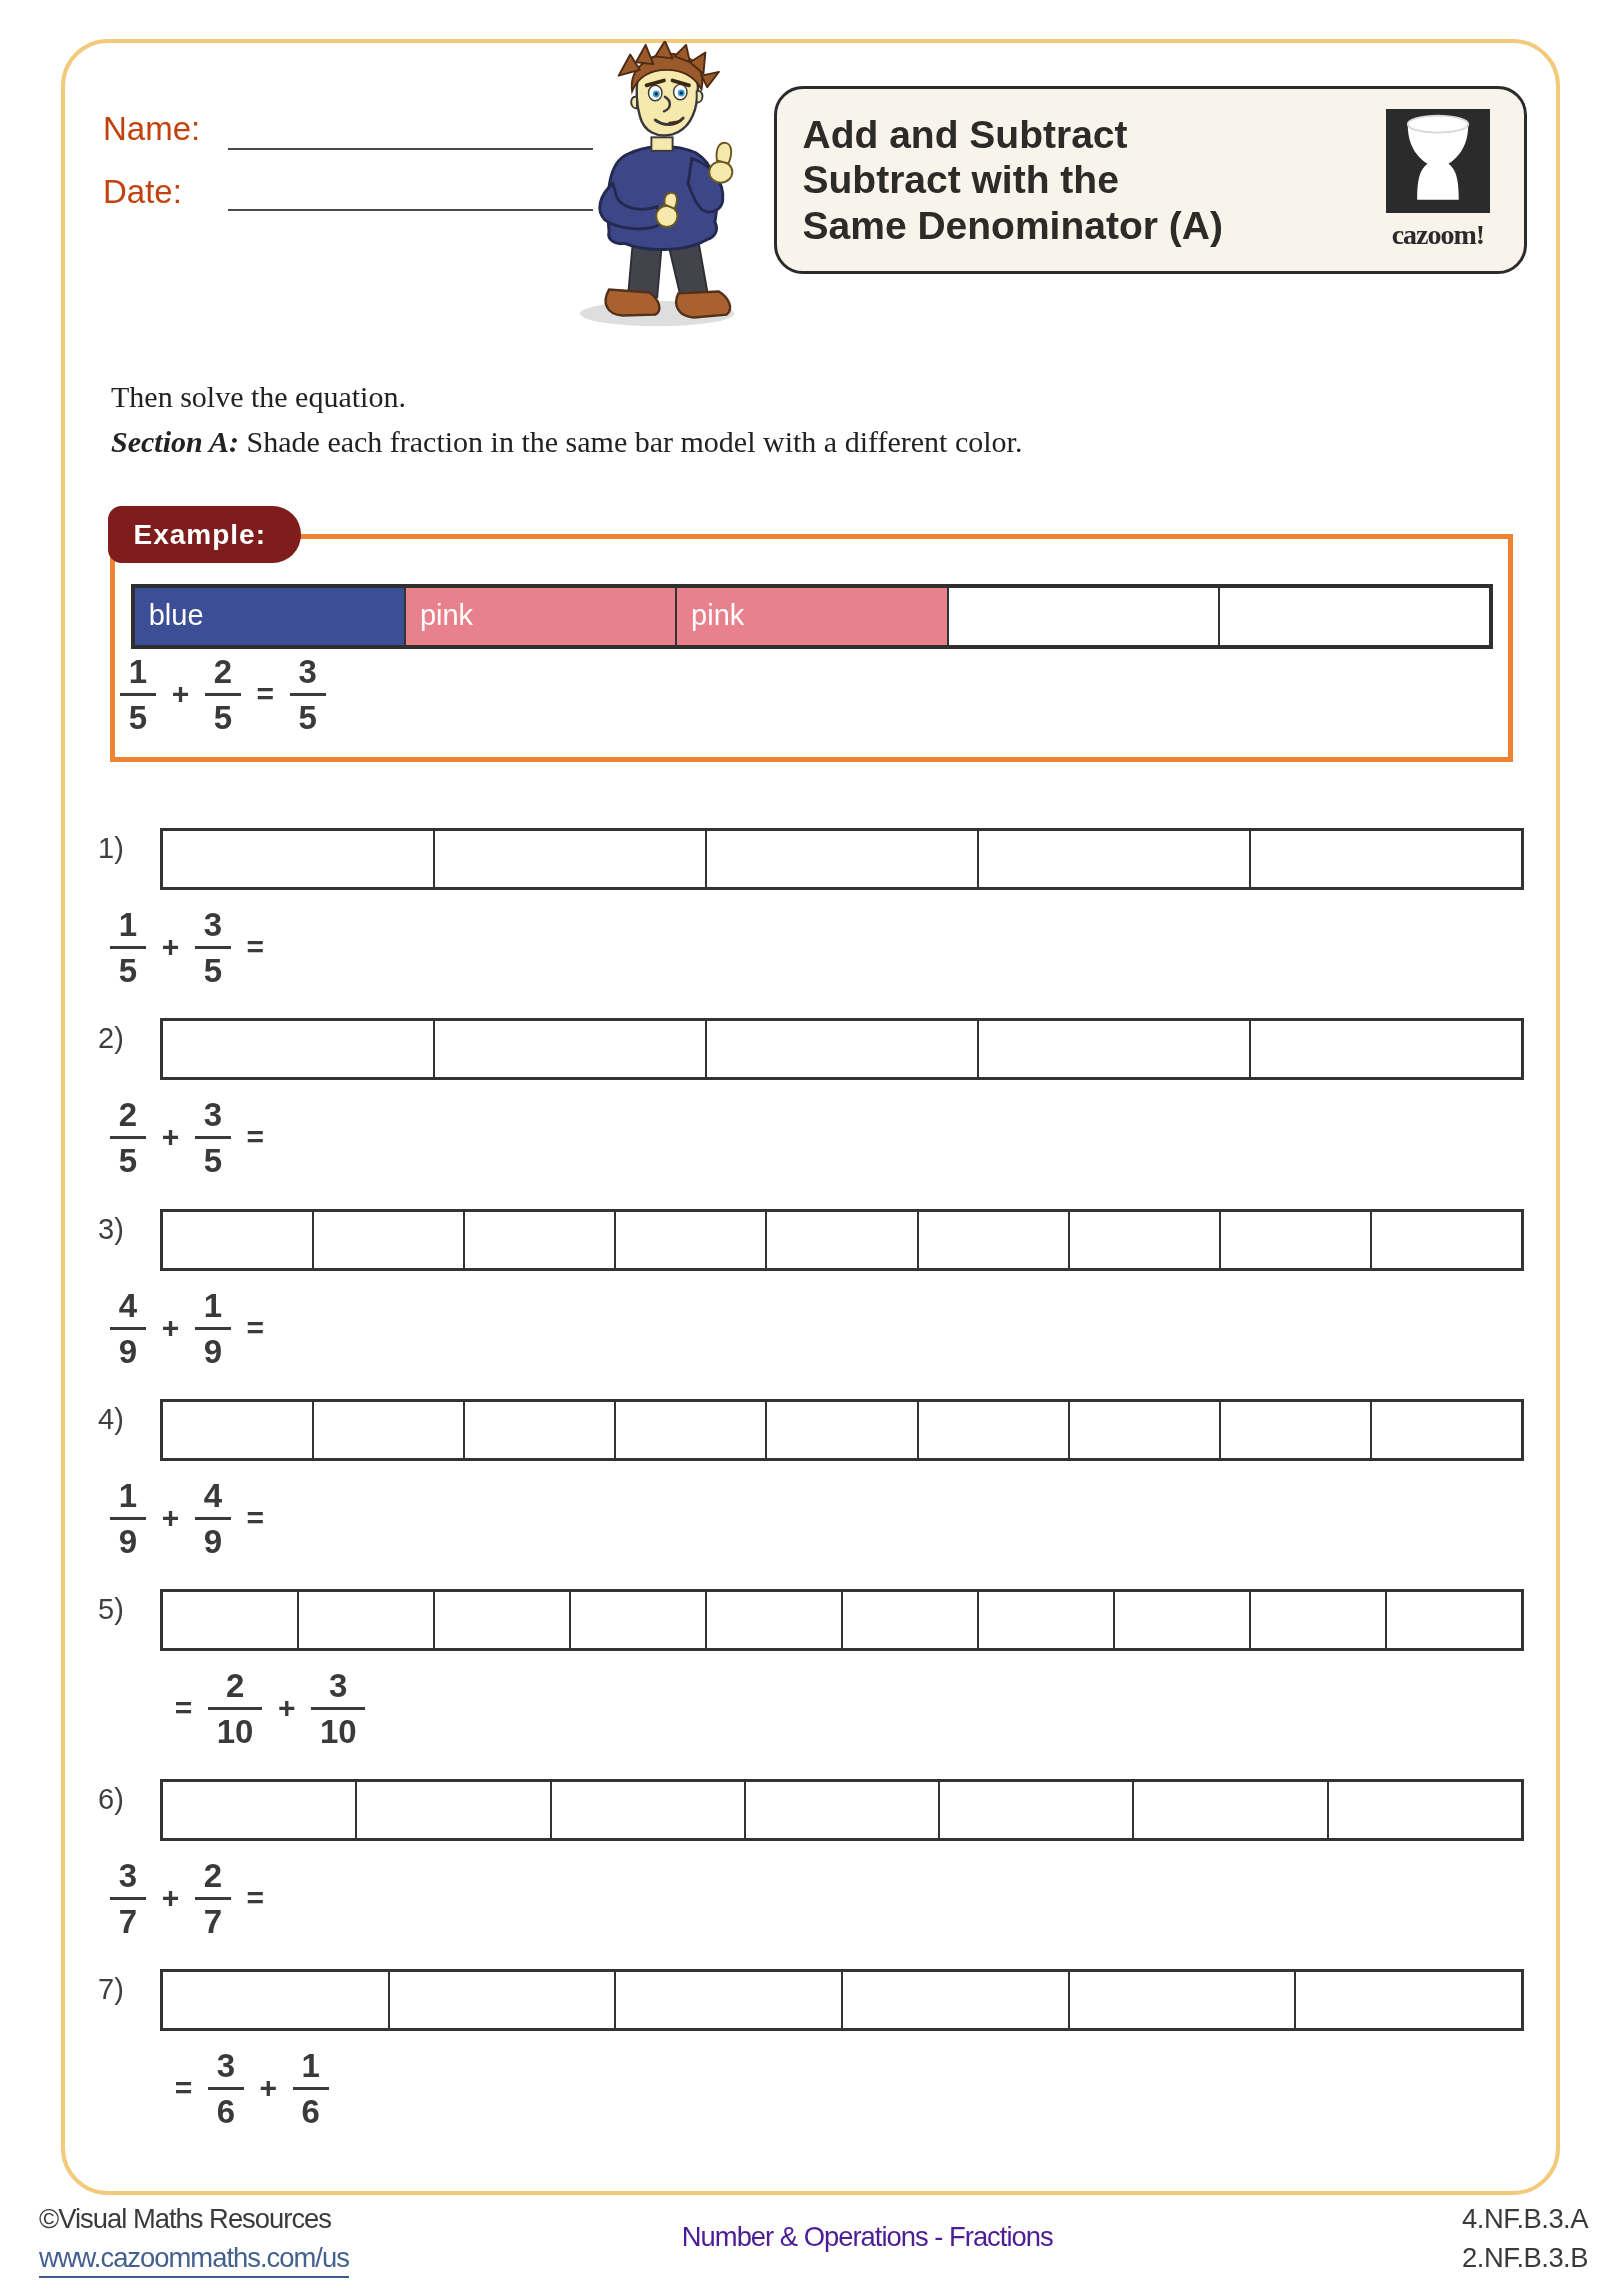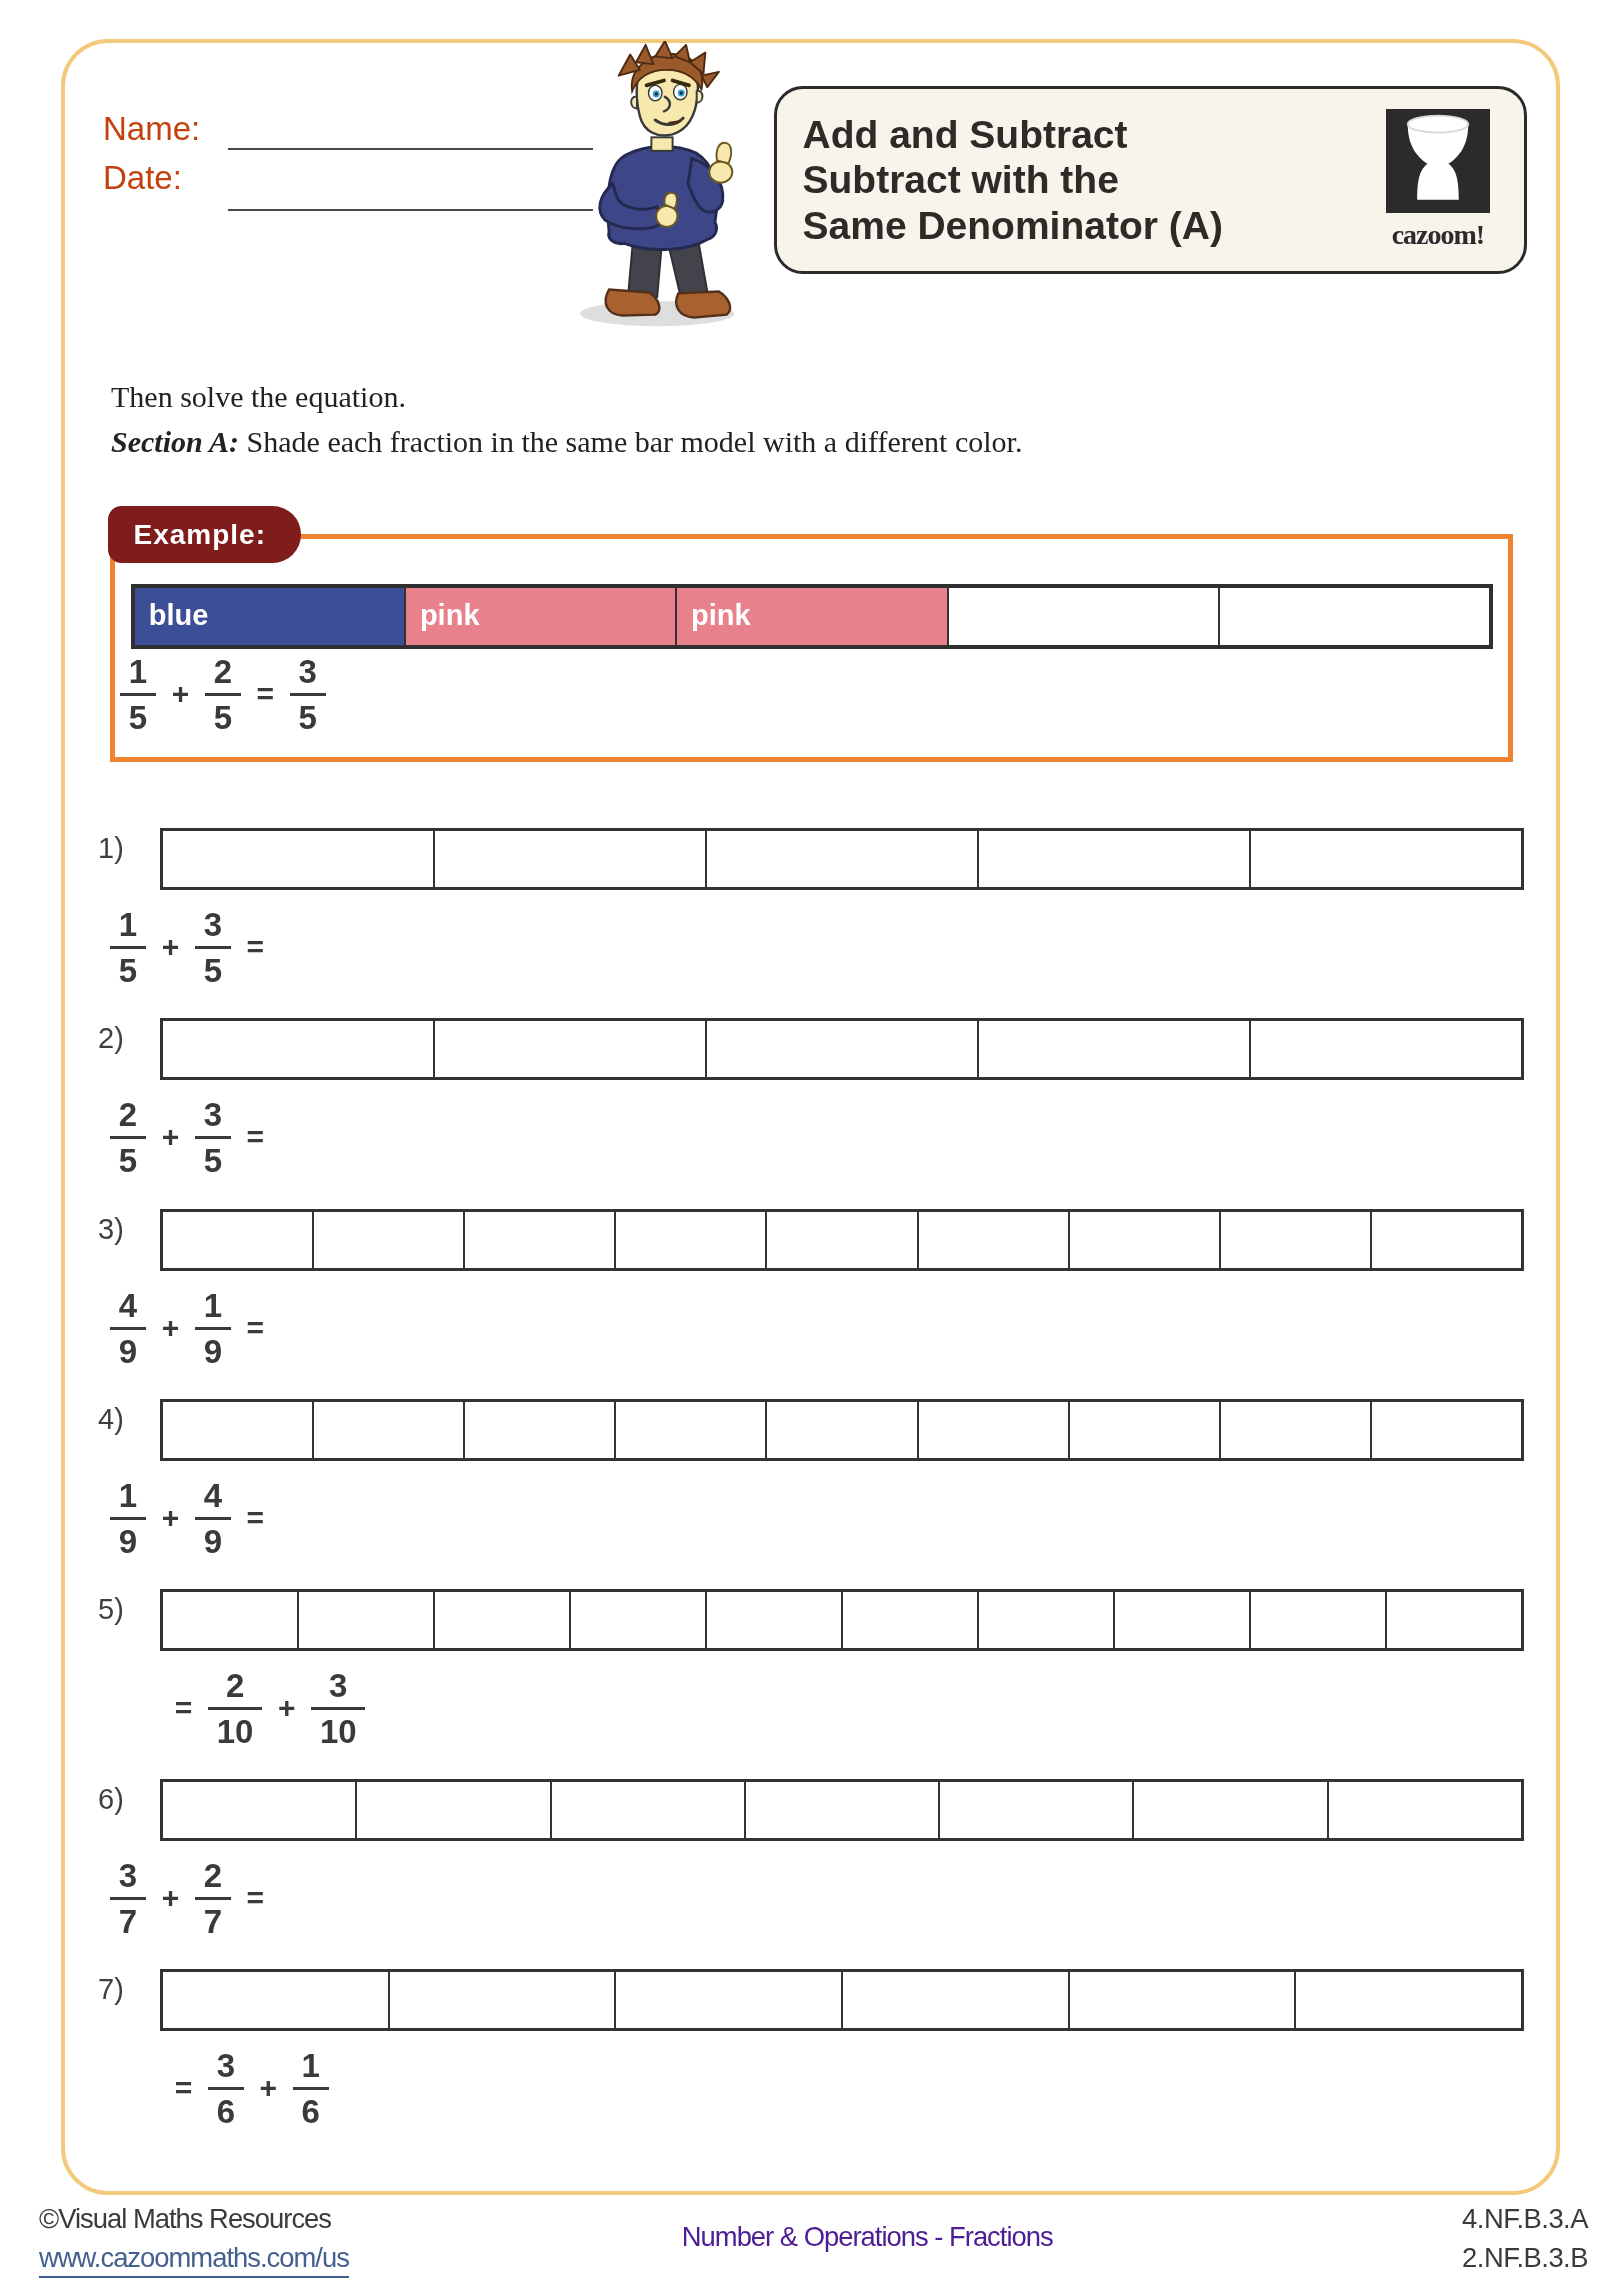--- a/index.html
+++ b/index.html
@@ -33,21 +33,21 @@
   .example-box{position:absolute;left:110px;top:534px;width:1403px;height:228px;box-sizing:border-box;
     border:5.9px solid #ef8331;background:#fff;}
   .example-tab{position:absolute;left:108px;top:506px;height:57px;line-height:57px;
     background:#7f1d1d;color:#fff;font-size:28px;font-weight:bold;letter-spacing:1px;
     padding:0 35px 0 25.5px;border-radius:13.7px 29px 29px 13.7px;z-index:3;}
   
   .bar{display:flex;background:#fff;box-sizing:border-box;border:3.9px solid #333;}
   .bar .cell{flex:1;border-left:2.9px solid #333;position:relative;}
   .bar .cell:first-child{border-left:none;}
   .bar .cell .cell-label{position:absolute;left:13.7px;top:50%;transform:translateY(-54%);
-    color:#fff;font-size:29px;font-weight:bold;}
+    color:#fff;font-size:29px;font-weight:normal;}
   #example-bar{position:absolute;left:131px;top:584px;width:1362px;height:65px;border-width:4.9px;border-color:#2f2f2f;}
   
   .equation{display:flex;align-items:center;}
   .frac{display:inline-block;text-align:center;font-weight:bold;font-size:33px;color:#3a3a3a;line-height:1;}
   .frac .num{display:block;padding:0 8.8px 4.9px;}
   .frac .den{display:block;padding:4.9px 8.8px 0;border-top:3.9px solid #3a3a3a;}
   .op{font-size:30px;font-weight:bold;color:#3a3a3a;margin:0 15.7px;}
   #example-equation{position:absolute;left:120px;top:655px;}
   
   .problem{position:absolute;left:0;width:1621px;height:190px;}
@@ -60,21 +60,21 @@
   .footer-center{position:absolute;left:53.5%;transform:translateX(-50%);top:2221px;font-size:27.4px;color:#4c1d95;letter-spacing:-1px;}
   .footer-right{position:absolute;right:33px;top:2199px;text-align:right;font-size:27.4px;color:#3a3a3a;line-height:39px;letter-spacing:-0.5px;}
 </style>
 </head>
 <body>
 
 <div class="frame"></div>
 
 <div class="field-label" style="left:103px;top:110px;">Name:</div>
 <div class="field-line" style="left:228px;top:148px;"></div>
-<div class="field-label" style="left:103px;top:159px;">Date:</div>
+<div class="field-label" style="left:103px;top:173px;">Date:</div>
 <div class="field-line" style="left:228px;top:209px;"></div>
 
 <svg class="mascot" viewBox="0 0 250 300">
   <ellipse cx="120" cy="283" rx="80" ry="13" fill="#cccccc" opacity="0.65"></ellipse>
   <path d="M96,194 L126,197 L120,266 L90,262 Z" fill="#43434b" stroke="#2e2e35" stroke-width="2"></path>
   <path d="M128,196 L160,192 L172,260 L144,264 Z" fill="#43434b" stroke="#2e2e35" stroke-width="2"></path>
   <path d="M70,258 C62,272 68,284 84,285 L118,284 C126,280 122,268 112,261 Z" fill="#a9622f" stroke="#53301a" stroke-width="2.5"></path>
   <path d="M142,262 C136,274 142,286 158,287 L192,284 C200,278 194,266 184,260 Z" fill="#a9622f" stroke="#53301a" stroke-width="2.5"></path>
   <path d="M88,118 C72,126 66,150 70,198 C68,206 76,212 86,210 C112,220 152,218 172,206 C180,204 184,196 180,188 C186,152 180,128 160,116 C136,106 108,108 88,118 Z" fill="#3d4687" stroke="#23294f" stroke-width="3"></path>
   <path d="M74,148 C60,160 56,176 66,186 C80,196 110,198 124,190 L120,172 C104,178 84,174 78,162 Z" fill="#3d4687" stroke="#23294f" stroke-width="3"></path>

